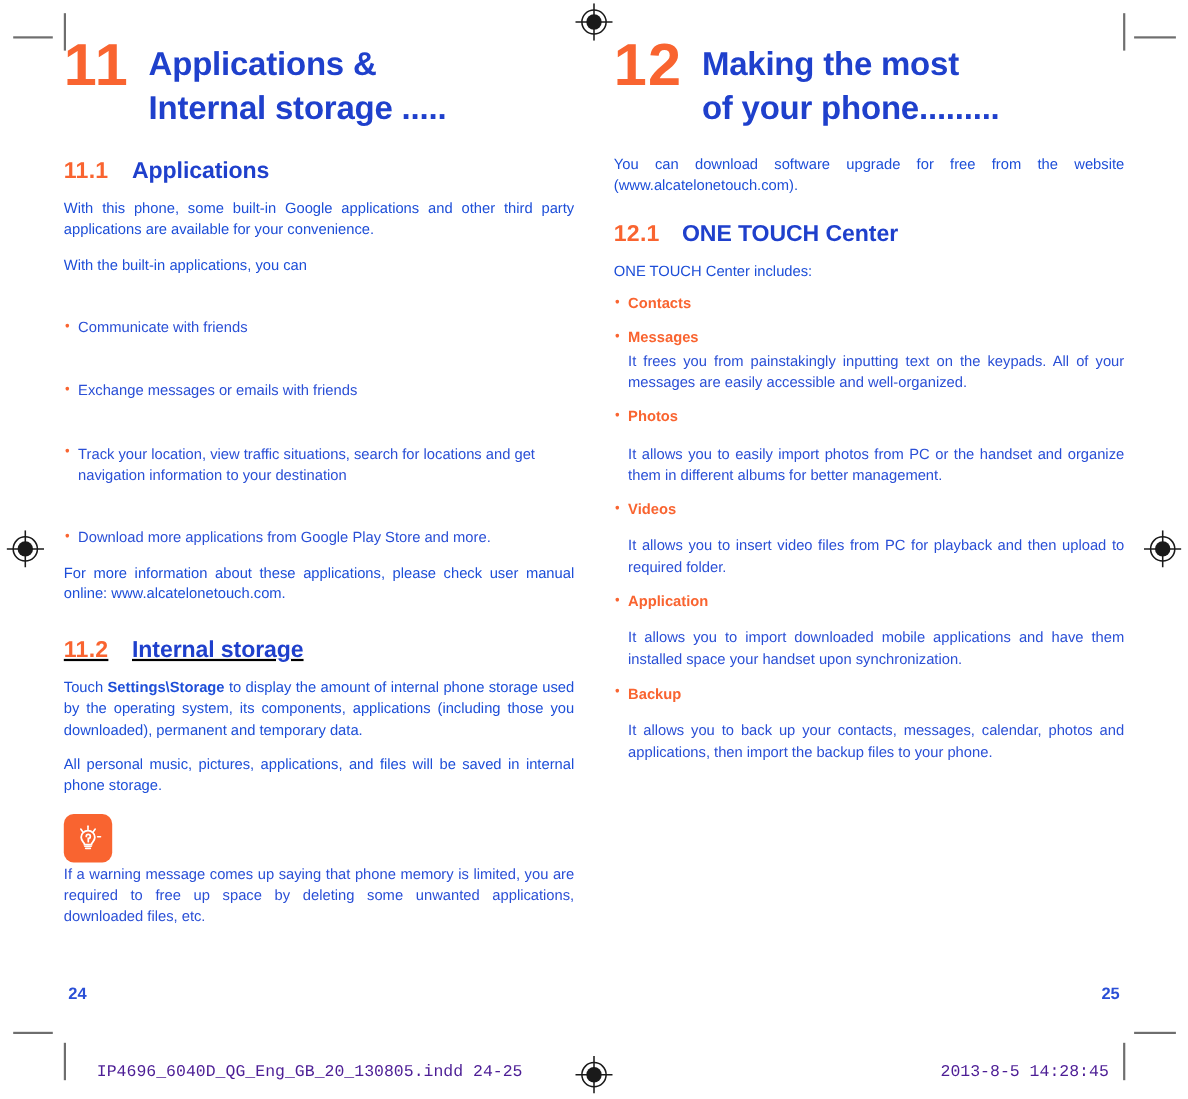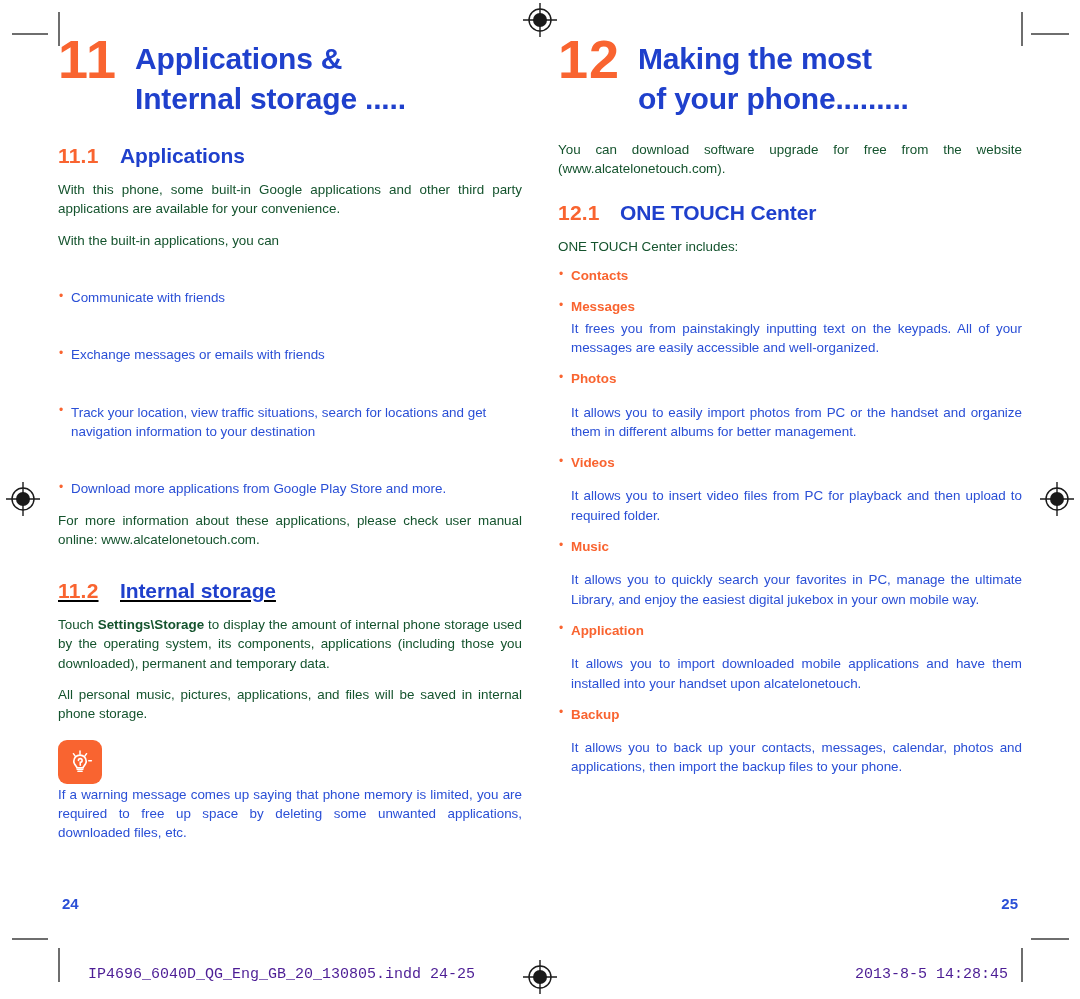--- a/index.html
+++ b/index.html
@@ -93,21 +93,21 @@
   }
   .section-name {
     color: #1f40cc;
     font-size: 21px;
     font-weight: bold;
     letter-spacing: -0.1px;
   }
 
   
   p.body {
-    color: #14532d;
+    color: #1d4ed8;
     font-size: 13.4px;
     line-height: 1.44;
     margin: 0 0 12px 0;
     text-align: justify;
   }
   .b { font-weight: bold; }
 
   
   ul.bullets {
     list-style: none;
@@ -347,28 +347,24 @@
       <div class="feature">
         <div class="feature-head gap">Photos</div>
         <div class="feature-body">It allows you to easily import photos from PC or the handset and organize them in different albums for better management.</div>
       </div>
 
       <div class="feature">
         <div class="feature-head gap">Videos</div>
         <div class="feature-body">It allows you to insert video files from PC for playback and then upload to required folder.</div>
       </div>
 
-      <div class="feature">
-        <div class="feature-head gap">Music</div>
-        <div class="feature-body">It allows you to quickly search your favorites in PC, manage the ultimate Library, and enjoy the easiest digital jukebox in your own mobile way.</div>
-      </div>
 
       <div class="feature">
         <div class="feature-head gap">Application</div>
-        <div class="feature-body">It allows you to import downloaded mobile applications and have them installed into your handset upon alcatelonetouch.</div>
+        <div class="feature-body">It allows you to import downloaded mobile applications and have them installed space your handset upon synchronization.</div>
       </div>
 
       <div class="feature">
         <div class="feature-head gap">Backup</div>
         <div class="feature-body">It allows you to back up your contacts, messages, calendar, photos and applications, then import the backup files to your phone.</div>
       </div>
 
       <div class="page-number right" style="position:absolute; right:4px; top:862px;">25</div>
     </div>
 

